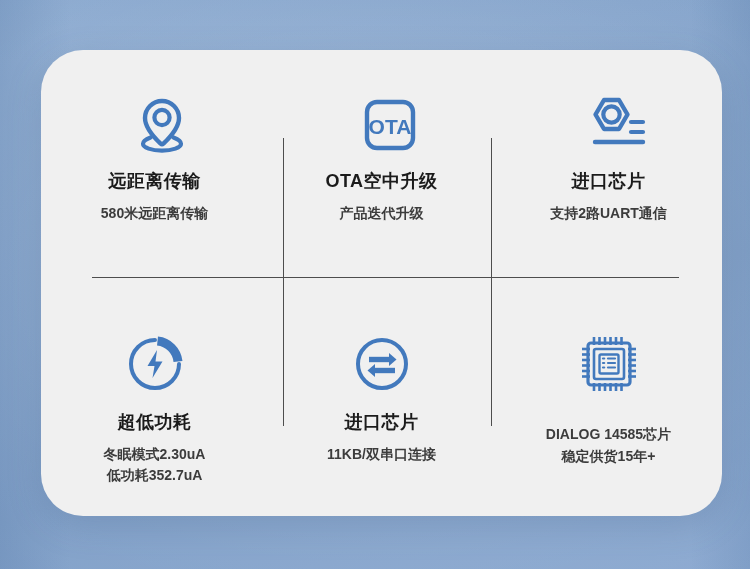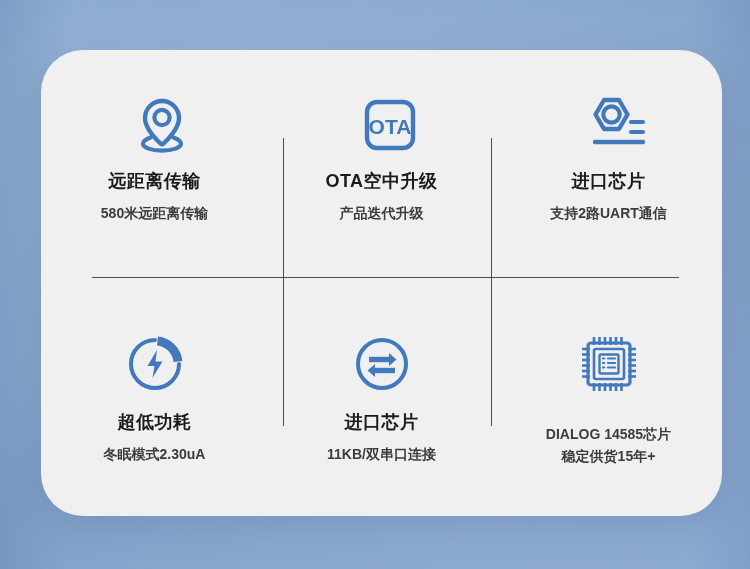--- a/index.html
+++ b/index.html
@@ -160,20 +160,21 @@
         <div class="icon-wrap">
           <svg width="62" height="62" viewBox="0 0 62 62" aria-hidden="true">
             <path d="M31 7 A24 24 0 1 0 55 31" fill="none" stroke="#4279bd" stroke-width="4" stroke-linecap="round"></path>
             <path d="M33.5 8 A23 23 0 0 1 54 28.5" fill="none" stroke="#4279bd" stroke-width="9" stroke-linecap="butt"></path>
             <path d="M33 17 L23.5 33 L30.5 33 L28.5 45 L38.5 28.5 L31.5 28.5 Z" fill="#4279bd"></path>
           </svg>
         </div>
         <div class="title">超低功耗</div>
         <div class="sub">
           <span>冬眠模式2.30uA</span>
+          <span class="line2">低功耗352.7uA</span>
         </div>
       </div>
 
       <div class="cell row2">
         <div class="icon-wrap">
           <svg width="62" height="62" viewBox="0 0 62 62" aria-hidden="true">
             <circle cx="31" cy="31" r="24" fill="none" stroke="#4279bd" stroke-width="4"></circle>
             <path d="M18 26.5 L41 26.5" stroke="#4279bd" stroke-width="5.4" stroke-linecap="butt"></path>
             <path d="M38 20 L45.5 26.5 L38 33 Z" fill="#4279bd"></path>
             <path d="M44 37.5 L21 37.5" stroke="#4279bd" stroke-width="5.4" stroke-linecap="butt"></path>

